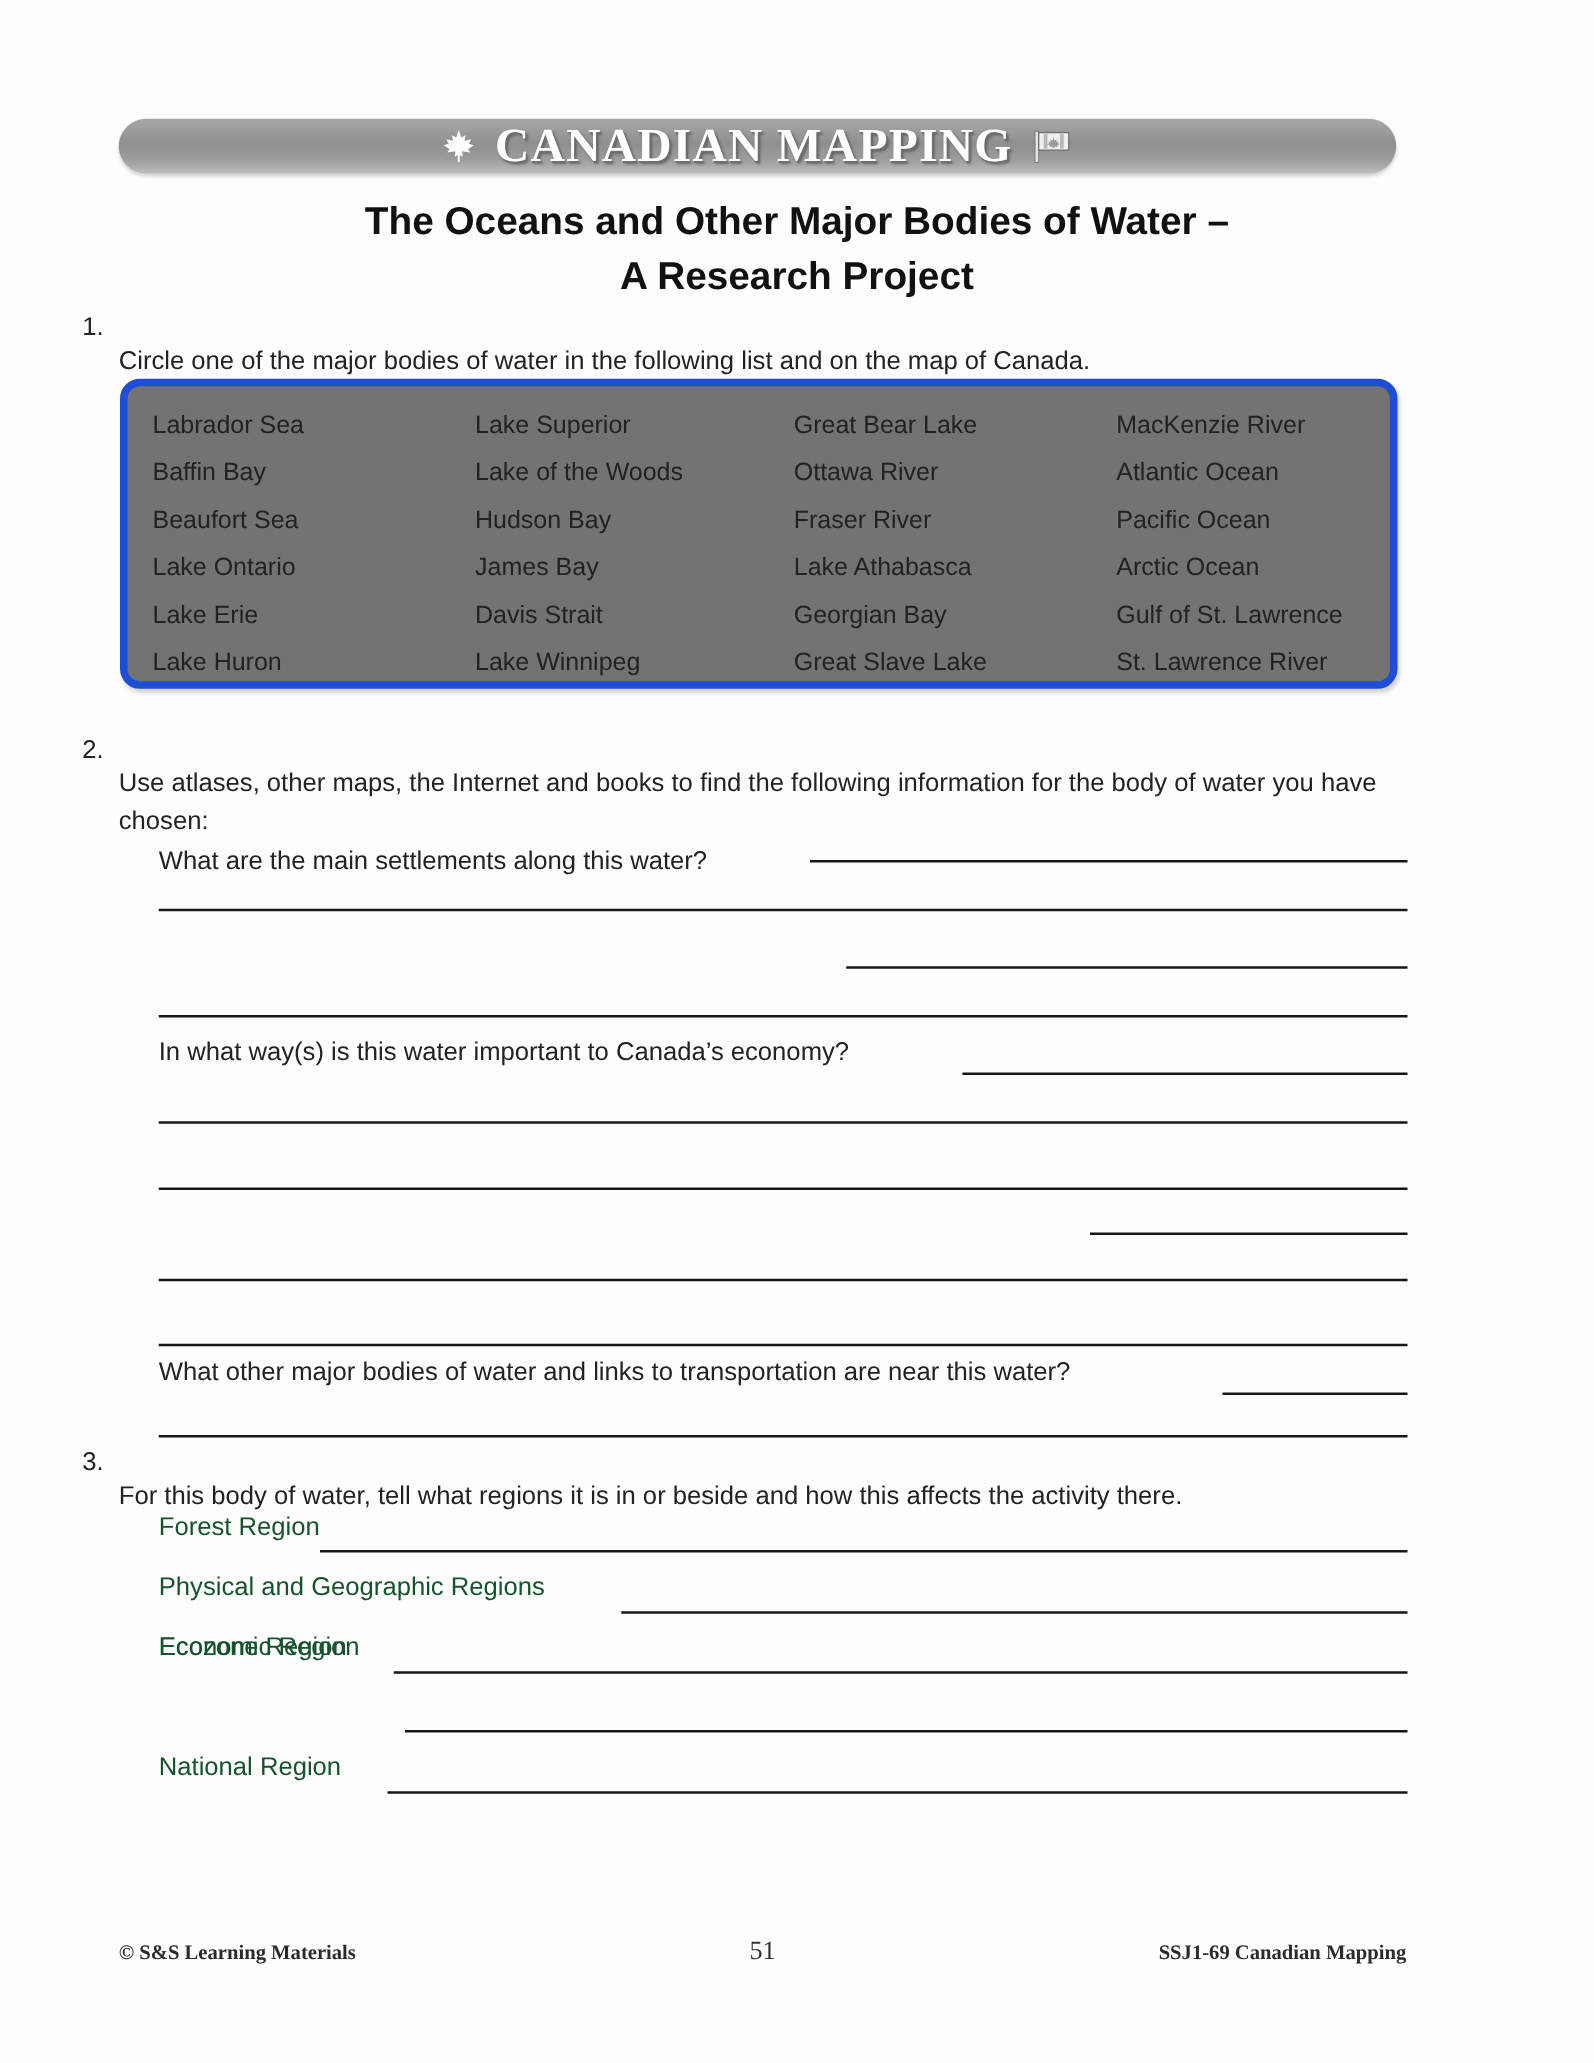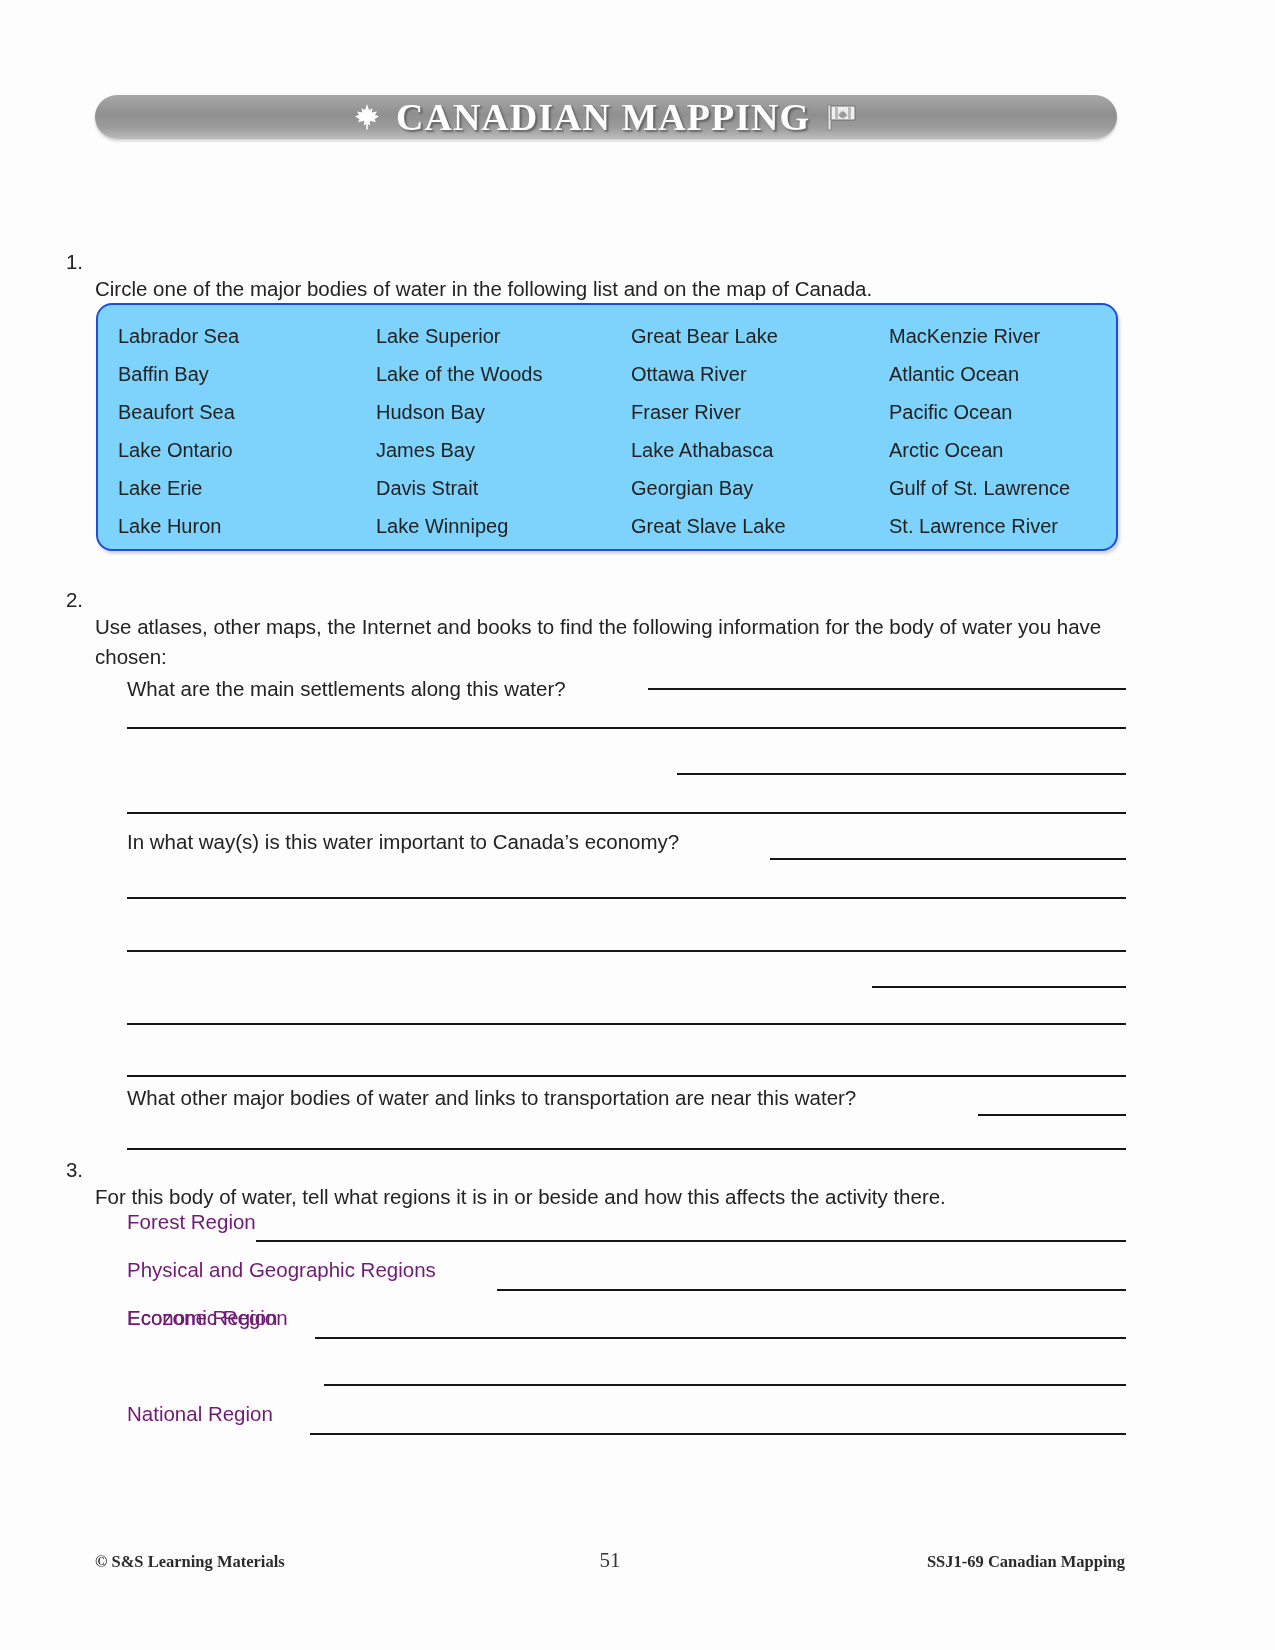--- a/index.html
+++ b/index.html
@@ -91,24 +91,24 @@
   #q3 { left: 55px; top: 1155px; width: 1075px; }
 
   
   .word-box {
     position: absolute;
     left: 96px;
     top: 303px;
     width: 1022px;
     height: 248px;
     box-sizing: border-box;
-    border: 2px solid #1d4ed8;
+    border: 6px solid #1d4ed8;
     border-radius: 16px;
     box-shadow: 2px 3px 3px rgba(0,0,0,0.16);
-    background: #7dd3fc;
+    background: #737373;
   }
   .word-grid {
     position: absolute;
     left: 20px;
     top: 12px;
     width: 985px;
     display: grid;
     grid-template-columns: 258px 255px 258px 214px;
     grid-auto-rows: 38px;
     align-items: center;
@@ -128,21 +128,21 @@
   .rule {
     position: absolute;
     height: 0;
     border-top: 2px solid #161616;
   }
 
   
   .region-row {
     position: absolute;
     font-size: 20.5px;
-    color: #701a75;
+    color: #14532d;
     white-space: nowrap;
   }
 
   
   .footer {
     position: absolute;
     left: 95px;
     top: 1548px;
     width: 1030px;
     display: flex;
@@ -175,20 +175,24 @@
           <rect x="2" y="3" width="3" height="25" fill="#e4e4e4" stroke="#7a7a7a" stroke-width="0.8"></rect>
           <path d="M5 4 L29 4 L29 18 L5 18 Z" fill="#efefef" stroke="#6e6e6e" stroke-width="1"></path>
           <rect x="9" y="5.2" width="3" height="11.6" fill="#b9b9b9"></rect>
           <rect x="22" y="5.2" width="3" height="11.6" fill="#b9b9b9"></rect>
           <path d="M16.8 8 L17.7 10.3 L19.4 9.6 L18.9 11.6 L21 11.2 L20 12.6 L21.8 13.2 L19.6 14.3 L20.2 15.6 L17.6 15.2 L17.8 16.8 L16.8 16 L15.8 16.8 L16 15.2 L13.4 15.6 L14 14.3 L11.8 13.2 L13.6 12.6 L12.6 11.2 L14.7 11.6 L14.2 9.6 L15.9 10.3 Z" fill="#9a9a9a"></path>
         </svg>
       </span>
     </div>
   </div>
 
+  <div class="doc-title">
+    <span class="l1">The Oceans and Other Major Bodies of Water –</span>
+    <span class="l2">A Research Project</span>
+  </div>
 
   <div class="q-row" id="q1">
     <span class="q-num">1.</span>
     <span class="q-text">Circle one of the major bodies of water in the following list and on the map of Canada.</span>
   </div>
 
   <div class="word-box">
     <div class="word-grid">
       <span class="word-cell">Labrador Sea</span>
       <span class="word-cell">Lake Superior</span>

